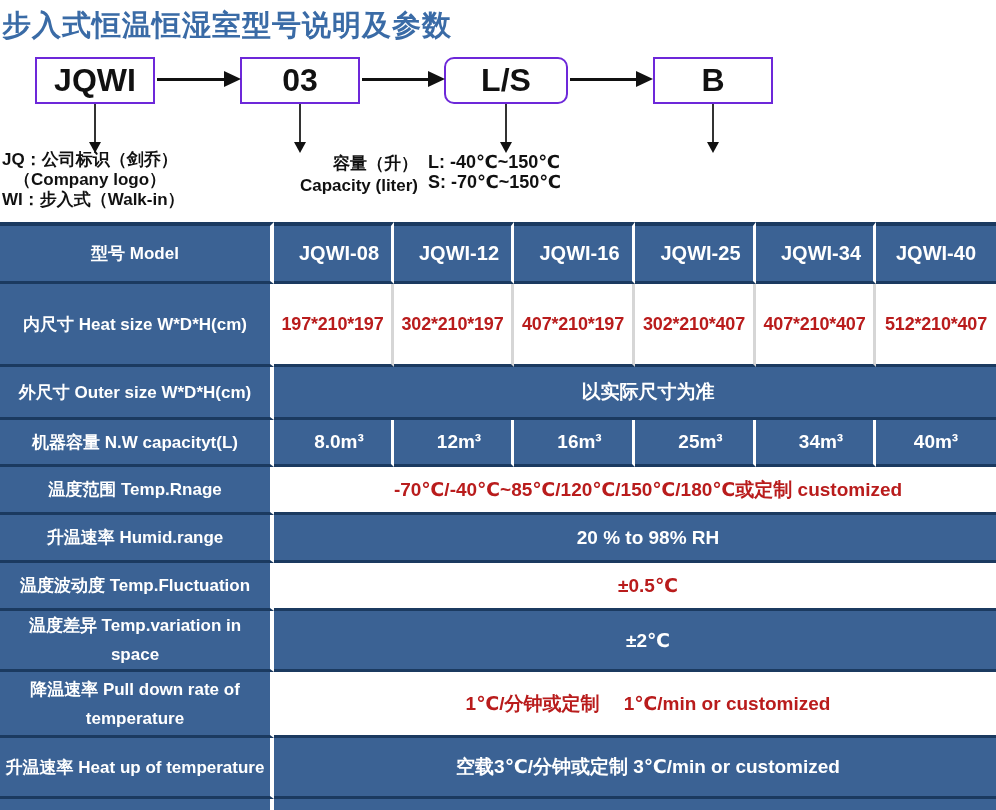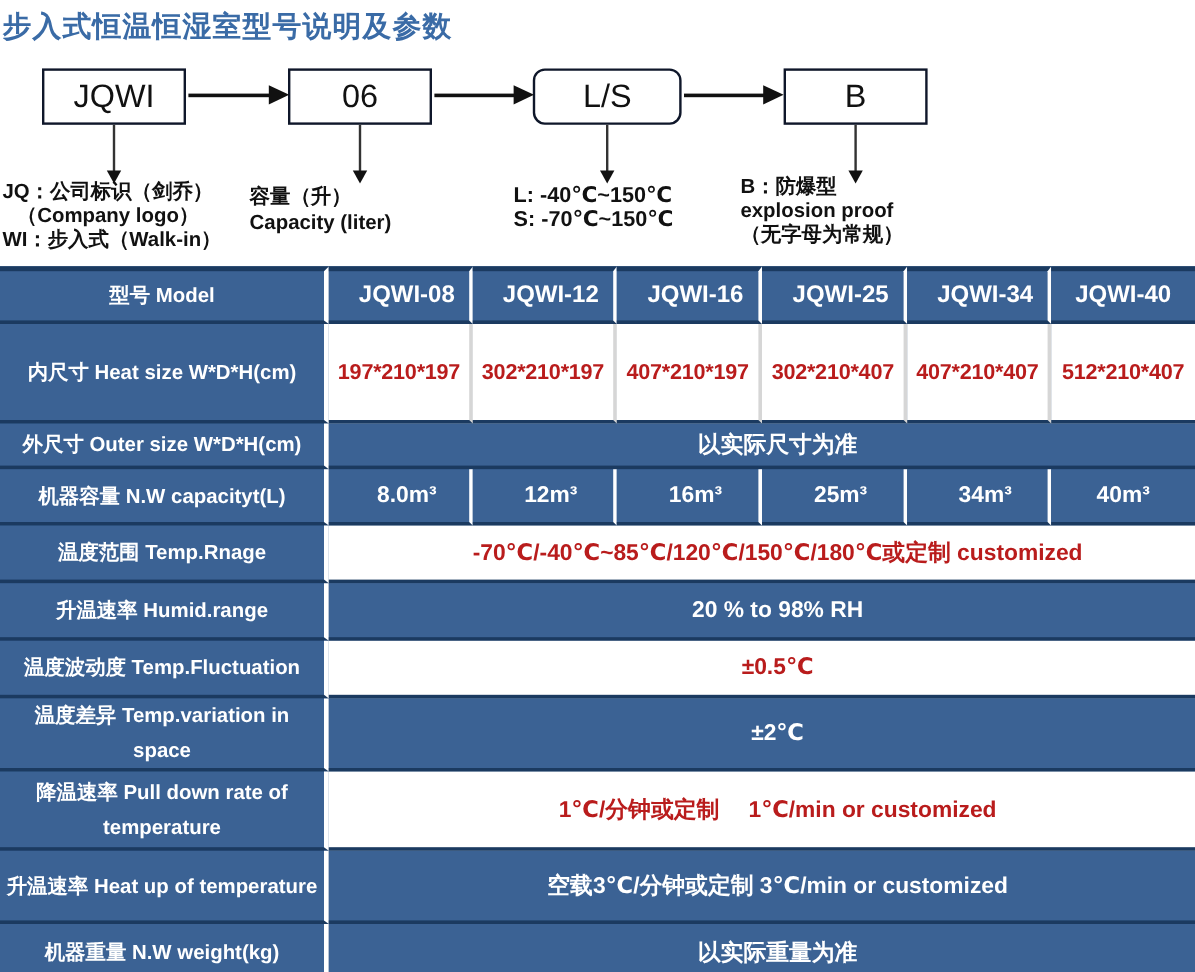--- a/index.html
+++ b/index.html
@@ -8,78 +8,78 @@
     --title-blue:#3A6BA6;
     --white-divider:#D6D6D6;
   }
   *{margin:0;padding:0;box-sizing:border-box;}
   html,body{background:#fff;}
   body{font-family:"Liberation Sans","DejaVu Sans",sans-serif;}
   .page{position:relative;width:996px;height:810px;overflow:hidden;background:#fff;}
 
   
   .hero{position:relative;width:996px;height:222px;}
-  .page-title{position:absolute;left:2px;top:6px;font-size:24px;font-weight:bold;
+  .page-title{position:absolute;left:2px;top:6px;font-size:29px;font-weight:bold;
     color:var(--title-blue,#3A6BA6);letter-spacing:1px;}
-  .flow-box{position:absolute;top:57px;height:47px;border:2px solid #0f172a;background:#fff;
-    display:flex;align-items:center;justify-content:center;font-size:27px;font-weight:normal;color:#111;}
+  .flow-box{position:absolute;top:57px;height:47px;border:2px solid #6d28d9;background:#fff;
+    display:flex;align-items:center;justify-content:center;font-size:32px;font-weight:bold;color:#111;}
   .h-line{position:absolute;top:78px;height:3px;background:#111;}
   .h-head{position:absolute;top:71px;width:0;height:0;
     border-left:17px solid #111;border-top:8px solid transparent;border-bottom:8px solid transparent;}
   .v-line{position:absolute;width:2px;background:#333;top:104px;height:39px;}
   .v-head{position:absolute;top:142px;width:0;height:0;
     border-top:11px solid #111;border-left:6px solid transparent;border-right:6px solid transparent;}
   .note{position:absolute;font-weight:bold;color:#111;font-size:17px;line-height:20px;}
   .note div{white-space:nowrap;}
   .note-1{left:2px;top:150px;}
   .note-1 .indent{padding-left:12px;}
-  .note-2{left:208px;top:153px;width:190px;text-align:left;line-height:22px;}
+  .note-2{left:228px;top:153px;width:190px;text-align:right;line-height:22px;}
   .note-3{left:428px;top:152px;font-size:18px;}
   .note-3 .gap{}
   .note-4{left:617px;top:146px;line-height:20px;}
 
   
   table.spec{position:absolute;left:0;top:222px;width:996px;border-collapse:separate;border-spacing:0;
     table-layout:fixed;background:var(--separator-navy,#1B3A60);}
   table.spec td{box-sizing:border-box;text-align:center;vertical-align:middle;
     border-bottom:3px solid var(--separator-navy,#1B3A60);overflow:hidden;}
   table.spec tr:first-child td{border-top:4px solid var(--separator-navy,#1B3A60);}
   td.label{background:var(--accent-blue,#3B6294);color:#fff;font-weight:bold;font-size:17px;
     line-height:29px;border-right:4px solid #fff;padding:0 4px;}
   td.data{font-weight:bold;font-size:19px;padding:0 1px;}
   td.data.blue{background:var(--accent-blue,#3B6294);color:#fff;}
   td.data.white{background:#fff;color:#b91c1c;font-size:18px;letter-spacing:-0.2px;}
   td.data.blue:not(:last-child){border-right:3px solid #fff;padding-left:14px;}
   td.data.white:not(:last-child){border-right:3px solid var(--white-divider,#D6D6D6);}
   td.data.span{font-size:19px;letter-spacing:0;padding-left:27px;}
   td.data.span.white{font-size:19px;}
   
-  table.spec tr:nth-child(1){height:48px;}
+  table.spec tr:nth-child(1){height:62px;}
   table.spec tr:nth-child(1) td.data{font-size:20px;}
   table.spec tr:nth-child(2){height:83px;}
-  table.spec tr:nth-child(3){height:38px;}
+  table.spec tr:nth-child(3){height:53px;}
   table.spec tr:nth-child(4){height:47px;}
   table.spec tr:nth-child(5){height:48px;}
   table.spec tr:nth-child(6){height:48px;}
   table.spec tr:nth-child(7){height:48px;}
   table.spec tr:nth-child(8){height:61px;}
   table.spec tr:nth-child(9){height:66px;}
   table.spec tr:nth-child(10){height:61px;}
   table.spec tr:nth-child(11){height:50px;}
 </style>
 </head>
 <body>
 
 <div class="page">
 
   <div class="hero">
     <div class="page-title">步入式恒温恒湿室型号说明及参数</div>
 
     <div class="flow-box" style="left:35px;width:120px;">JQWI</div>
-    <div class="flow-box" style="left:240px;width:120px;">06</div>
+    <div class="flow-box" style="left:240px;width:120px;">03</div>
     <div class="flow-box" style="left:444px;width:124px;border-radius:10px;">L/S</div>
     <div class="flow-box" style="left:653px;width:120px;">B</div>
 
     <div class="h-line" style="left:157px;width:70px;"></div>
     <div class="h-head" style="left:224px;"></div>
     <div class="h-line" style="left:362px;width:68px;"></div>
     <div class="h-head" style="left:428px;"></div>
     <div class="h-line" style="left:570px;width:68px;"></div>
     <div class="h-head" style="left:636px;"></div>
 
@@ -97,25 +97,20 @@
       <div class="indent">（Company logo）</div>
       <div>WI：步入式（Walk-in）</div>
     </div>
     <div class="note note-2">
       <div>容量（升）</div>
       <div>Capacity (liter)</div>
     </div>
     <div class="note note-3">
       <div>L: -40℃~150℃</div>
       <div class="gap">S: -70℃~150℃</div>
-    </div>
-    <div class="note note-4">
-      <div>B：防爆型</div>
-      <div>explosion proof</div>
-      <div>（无字母为常规）</div>
     </div>
   </div>
 
   <table class="spec">
     <colgroup>
       <col style="width:274px;">
       <col style="width:120px;">
         <col style="width:120px;">
         <col style="width:121px;">
       <col style="width:121px;">

